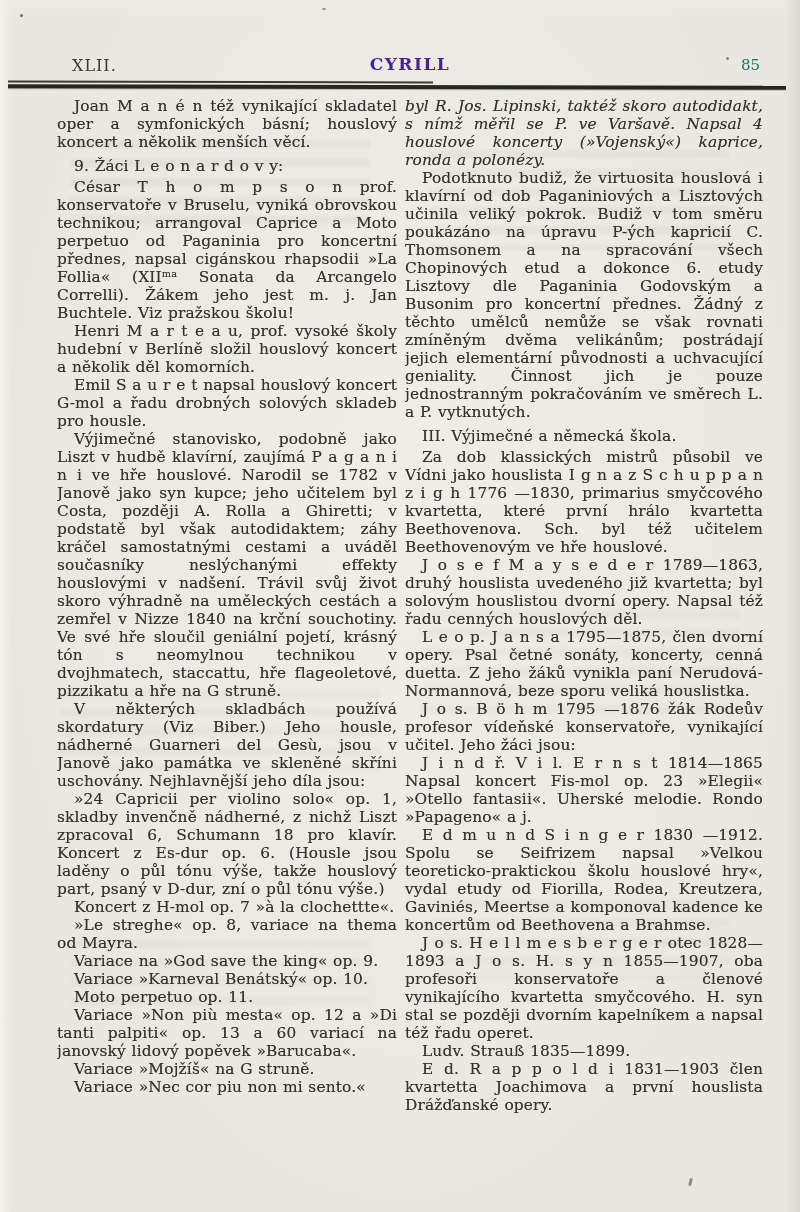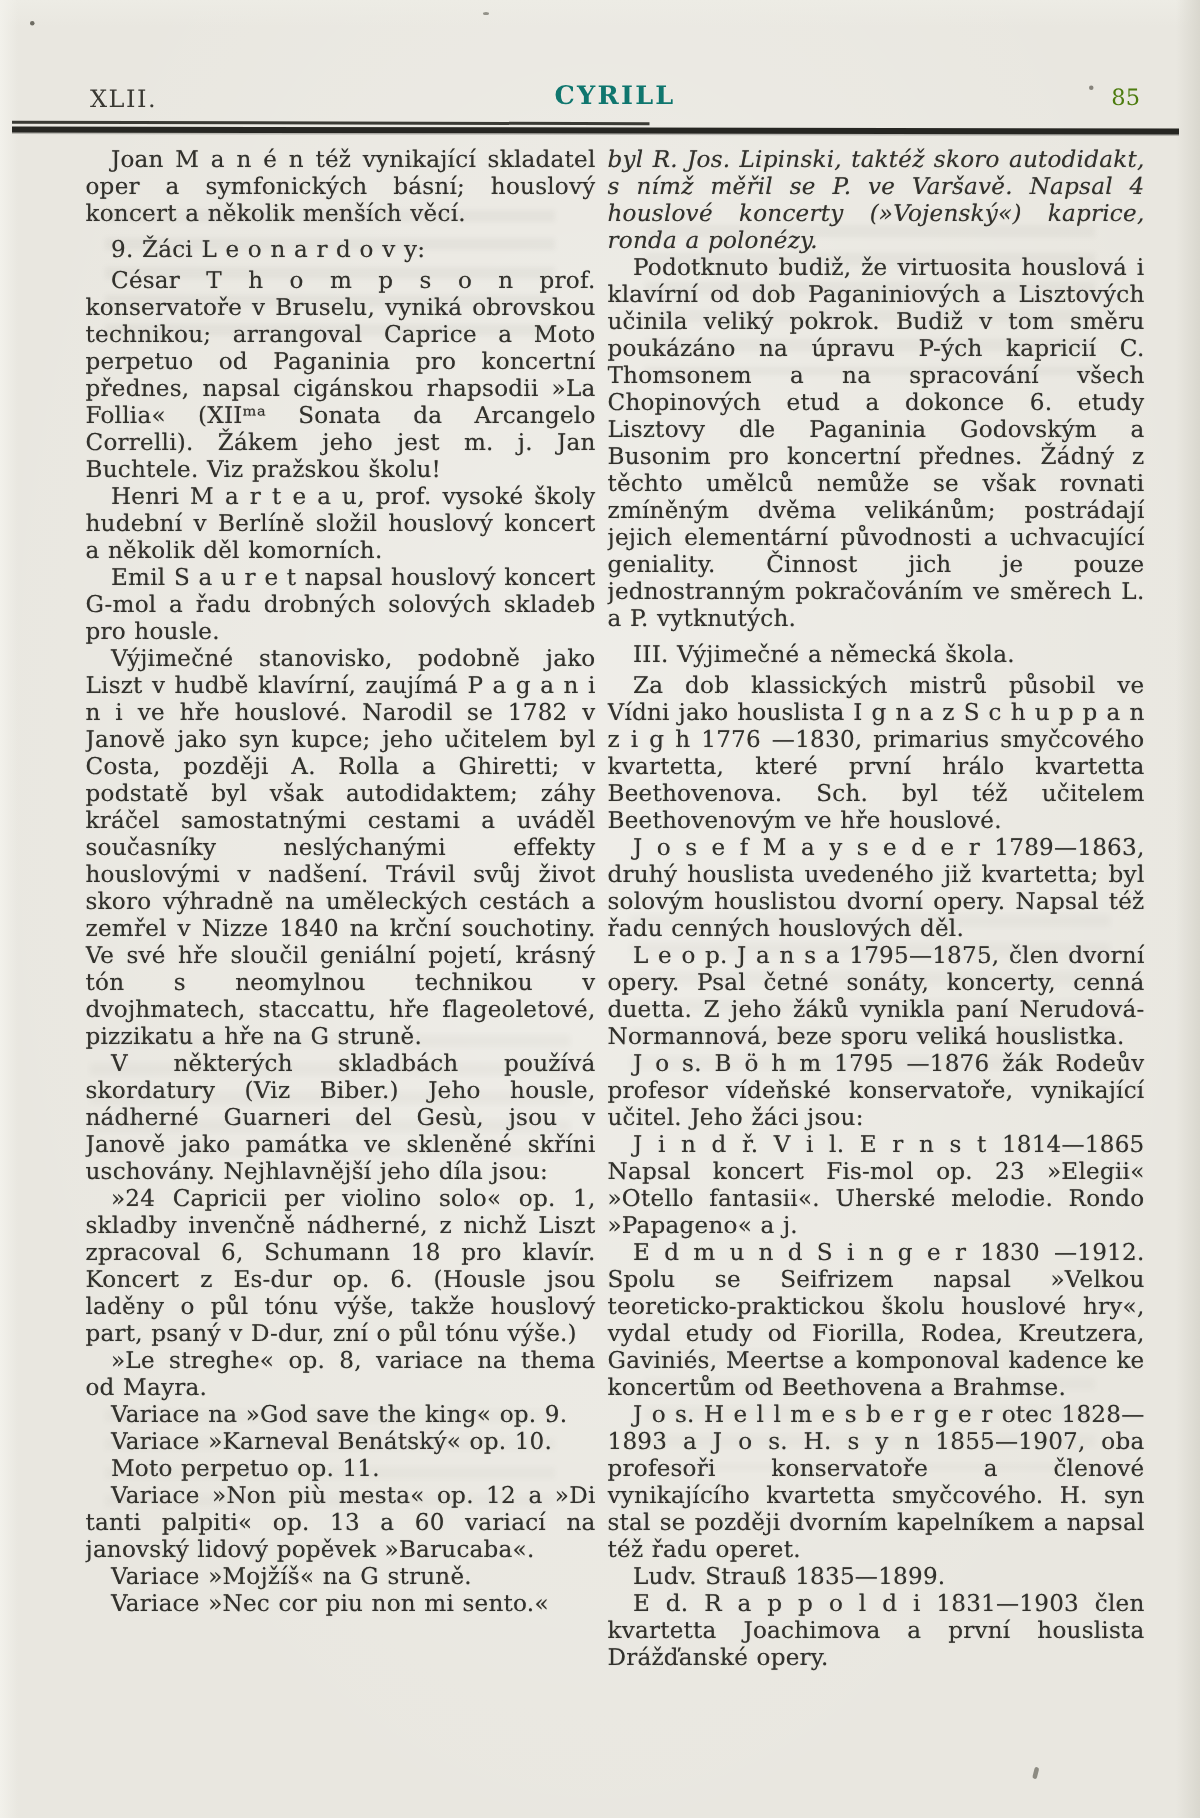--- a/index.html
+++ b/index.html
@@ -8,23 +8,23 @@
     font-family:"DejaVu Serif","Liberation Serif",serif;
     background:
       linear-gradient(90deg, #f2f1eb 0px, rgba(242,241,235,0) 12px),
       linear-gradient(270deg, #d9d7ce 0px, rgba(217,215,206,0) 16px),
       linear-gradient(180deg, #edece5 0px, rgba(237,236,229,0) 18px),
       radial-gradient(ellipse at 50% 42%, rgba(255,255,255,0.28), rgba(255,255,255,0) 75%),
       #e9e7e0;
     color:#32312c;
   }
   .header-row{position:absolute;top:53px;left:56px;width:708px;height:24px;}
-  .folio-left{position:absolute;left:4px;top:3px;font-size:16px;letter-spacing:1px;color:#3a3933;}
-  .running-title{position:absolute;left:0;right:0;text-align:center;top:1px;font-size:17px;font-weight:bold;letter-spacing:1.5px;color:#0f766e;}
-  .folio-right{position:absolute;right:4px;top:3px;font-size:15px;color:#4d7c0f;text-align:center;}
+  .folio-left{position:absolute;left:16px;top:3px;font-size:16px;letter-spacing:1px;color:#3a3933;}
+  .running-title{position:absolute;left:0;right:0;text-align:center;top:1px;font-size:17px;font-weight:bold;letter-spacing:1.5px;color:#4c1d95;}
+  .folio-right{position:absolute;right:4px;top:3px;font-size:15px;color:#0f766e;text-align:center;}
   .rule-thin{position:absolute;top:81px;left:8px;width:425px;height:2px;background:#3a3a34;transform:rotate(0.12deg);}
   .rule-thick{position:absolute;top:85px;left:8px;width:778px;height:4px;background:#262622;transform:rotate(0.1deg);box-shadow:0 1px 0 rgba(38,38,34,0.25);}
   .col{
     position:absolute;top:97px;text-align:justify;
     font-size:15.4px;line-height:18px;
     letter-spacing:0.15px;word-spacing:0.6px;
     text-shadow:0 0 0.5px rgba(50,49,44,0.55);
     max-height:1075px;overflow:hidden;
   }
   .col-left{left:57px;width:340px;}
@@ -71,20 +71,21 @@
 
 <div class="col col-left">
     <p>Joan M a n é n též vynikající skladatel oper a symfonických básní; houslový koncert a několik menších věcí.</p>
     <p class="gap">9. Žáci L e o n a r d o v y:</p>
     <p>César T h o m p s o n prof. konservatoře v Bruselu, vyniká obrovskou technikou; arrangoval Caprice a Moto perpetuo od Paganinia pro koncertní přednes, napsal cigánskou rhapsodii »La Follia« (XIIᵐᵃ Sonata da Arcangelo Correlli). Žákem jeho jest m. j. Jan Buchtele. Viz pražskou školu!</p>
     <p>Henri M a r t e a u, prof. vysoké školy hudební v Berlíně složil houslový koncert a několik děl komorních.</p>
     <p>Emil S a u r e t napsal houslový koncert G-mol a řadu drobných solových skladeb pro housle.</p>
     <p>Výjimečné stanovisko, podobně jako Liszt v hudbě klavírní, zaujímá P a g a n i n i ve hře houslové. Narodil se 1782 v Janově jako syn kupce; jeho učitelem byl Costa, později A. Rolla a Ghiretti; v podstatě byl však autodidaktem; záhy kráčel samostatnými cestami a uváděl současníky neslýchanými effekty houslovými v nadšení. Trávil svůj život skoro výhradně na uměleckých cestách a zemřel v Nizze 1840 na krční souchotiny. Ve své hře sloučil geniální pojetí, krásný tón s neomylnou technikou v dvojhmatech, staccattu, hře flageoletové, pizzikatu a hře na G struně.</p>
     <p>V některých skladbách používá skordatury (Viz Biber.) Jeho housle, nádherné Guarneri del Gesù, jsou v Janově jako památka ve skleněné skříni uschovány. Nejhlavnější jeho díla jsou:</p>
     <p>»24 Capricii per violino solo« op. 1, skladby invenčně nádherné, z nichž Liszt zpracoval 6, Schumann 18 pro klavír. Koncert z Es-dur op. 6. (Housle jsou laděny o půl tónu výše, takže houslový part, psaný v D-dur, zní o půl tónu výše.)</p>
+    <p>Koncert z H-mol op. 7 »à la clochettte«.</p>
     <p>»Le streghe« op. 8, variace na thema od Mayra.</p>
     <p>Variace na »God save the king« op. 9.</p>
     <p>Variace »Karneval Benátský« op. 10.</p>
     <p>Moto perpetuo op. 11.</p>
     <p>Variace »Non più mesta« op. 12 a »Di tanti palpiti« op. 13 a 60 variací na janovský lidový popěvek »Barucaba«.</p>
     <p>Variace »Mojžíš« na G struně.</p>
     <p>Variace »Nec cor piu non mi sento.«</p>
   </div>
 <div class="col col-right">
     <p class="noindent">byl R. Jos. Lipinski, taktéž skoro autodidakt, s nímž měřil se P. ve Varšavě. Napsal 4 houslové koncerty (»Vojenský«) kaprice, ronda a polonézy.</p>

